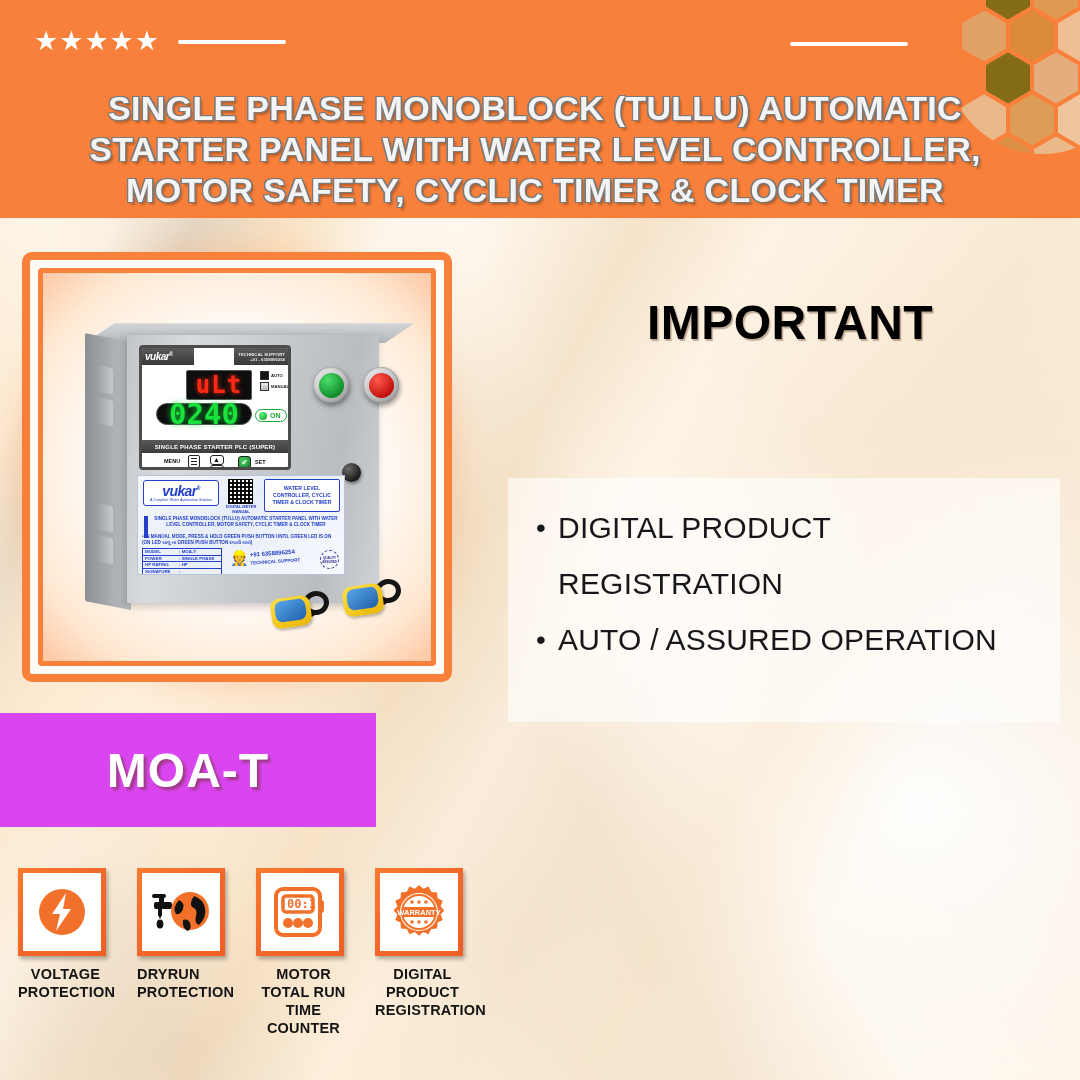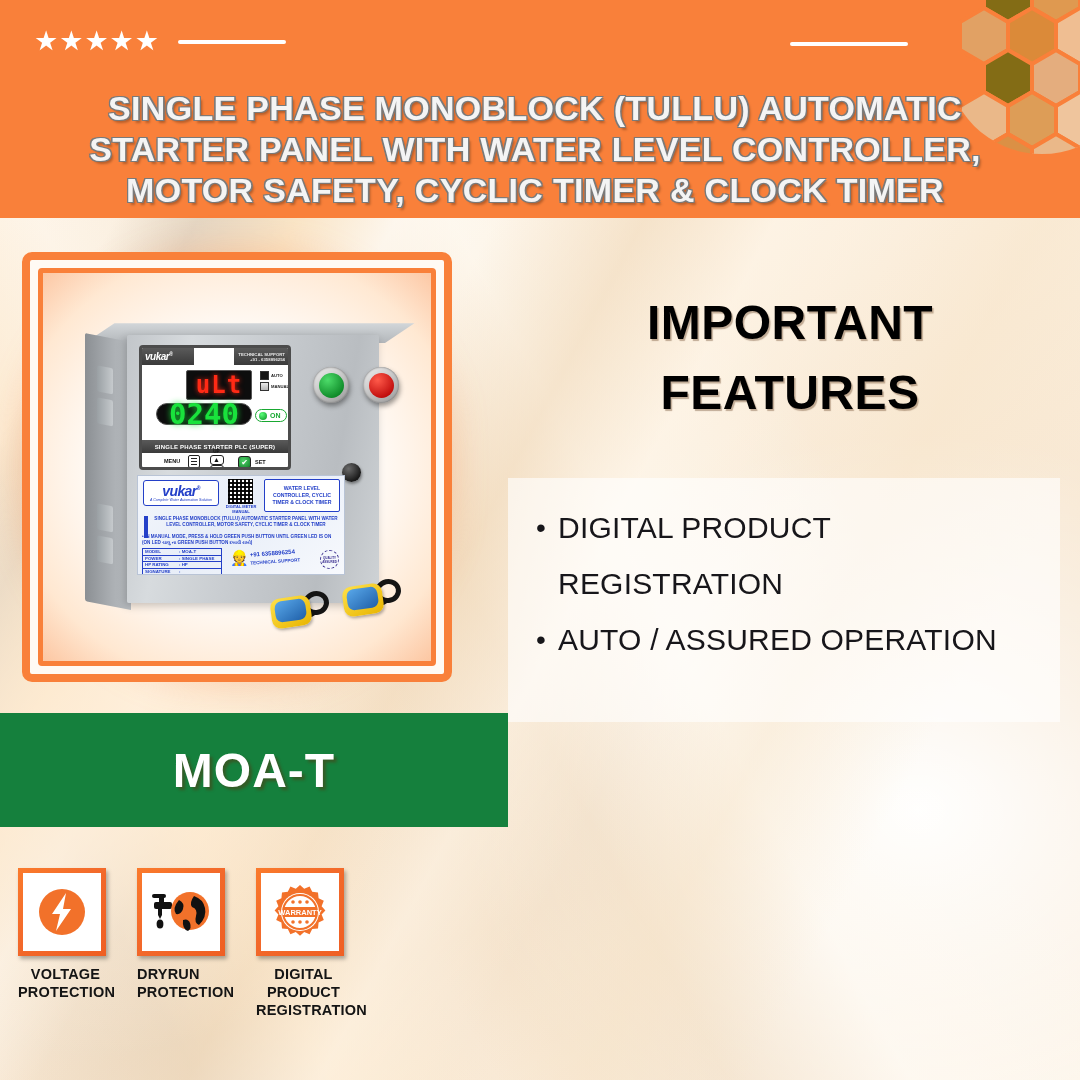--- a/index.html
+++ b/index.html
@@ -326,22 +326,22 @@
   }
   .feat-list{ position:absolute; left:28px; top:22px; width:500px; }
   .feat-item{
     display:flex; align-items:flex-start; gap:12px;
     font-size:30px; color:#17161a; line-height:56px; letter-spacing:.2px;
   }
   .feat-bullet{ font-size:28px; line-height:56px; }
 
   
   .moat{
-    position:absolute; left:0; top:713px; width:508px; height:114px;
-    background:#15803d;
+    position:absolute; left:0; top:713px; width:376px; height:114px;
+    background:#d946ef;
     display:flex; align-items:center; justify-content:center;
   }
   .moat span{
     color:#fff; font-size:48px; font-weight:bold; letter-spacing:1px;
     text-shadow:3px 3px 3px rgba(90,45,10,.45);
   }
 
   
   .icons{ position:absolute; left:18px; top:868px; width:500px; display:flex; gap:24px; }
   .icon-cell{ width:95px; }
@@ -537,21 +537,20 @@
         <div class="fs-yellow"></div>
         <div class="fs-blue"></div>
       </div>
 
     </div>
   </div>
 </div>
 
 <div class="feat-title">
   <div>IMPORTANT</div>
-  <div>FEATURES</div>
 </div>
 
 <div class="feat-panel">
   <div class="feat-list">
     <div class="feat-item">
       <span class="feat-bullet">•</span>
       <span>DIGITAL PRODUCT REGISTRATION</span>
     </div>
     <div class="feat-item">
       <span class="feat-bullet">•</span>
@@ -598,20 +597,40 @@
               <path d="M44 10 q9 3 11 12 t-6 17 q-5 -2 -3 -9 t-4 -9 q-3 -4 2 -11z"></path>
               <path d="M33 34 q5 -2 7 3 t-2 8 q-6 -2 -5 -11z"></path>
             </g>
           </svg>
         </div>
       </div>
     </div>
     <div class="icon-cap cap-l">DRYRUN PROTECTION</div>
   </div>
 
+  <div class="icon-cell">
+    <div class="icon-box">
+      <div class="icon-box-in">
+        <div class="icon-glyph">
+          <svg width="62" height="56" viewBox="0 0 62 56">
+            <rect x="7" y="5" width="44" height="46" rx="7" fill="none" stroke="#f2712a" stroke-width="4"></rect>
+            <rect x="49" y="16" width="6" height="13" rx="3" fill="#f2712a"></rect>
+            <rect x="14" y="12" width="30" height="16" rx="3" fill="none" stroke="#f2712a" stroke-width="3.5"></rect>
+            <g fill="#f2712a" font-family="DejaVu Sans Mono, monospace" font-size="12" font-weight="bold">
+              <text x="18" y="24">00:1</text>
+            </g>
+            <circle cx="19" cy="39" r="5" fill="#f2712a"></circle>
+            <circle cx="29" cy="39" r="5" fill="#f2712a"></circle>
+            <circle cx="39" cy="39" r="5" fill="#f2712a"></circle>
+          </svg>
+        </div>
+      </div>
+    </div>
+    <div class="icon-cap">MOTOR TOTAL RUN TIME COUNTER</div>
+  </div>
 
   <div class="icon-cell">
     <div class="icon-box">
       <div class="icon-box-in">
         <div class="icon-glyph">
           <svg width="58" height="58" viewBox="0 0 58 58">
             <g fill="#f2712a">
               <path d="M29 2 l4.2 3.8 5.4-2.2 2.6 5.2 5.8 .6 .6 5.8 5.2 2.6 -2.2 5.4 3.8 4.2 -3.8 4.2 2.2 5.4 -5.2 2.6 -.6 5.8 -5.8 .6 -2.6 5.2 -5.4-2.2 -4.2 3.8 -4.2-3.8 -5.4 2.2 -2.6-5.2 -5.8-.6 -.6-5.8 -5.2-2.6 2.2-5.4 -3.8-4.2 3.8-4.2 -2.2-5.4 5.2-2.6 .6-5.8 5.8-.6 2.6-5.2 5.4 2.2z"></path>
             </g>
             <circle cx="29" cy="29" r="19" fill="#fff"></circle>

